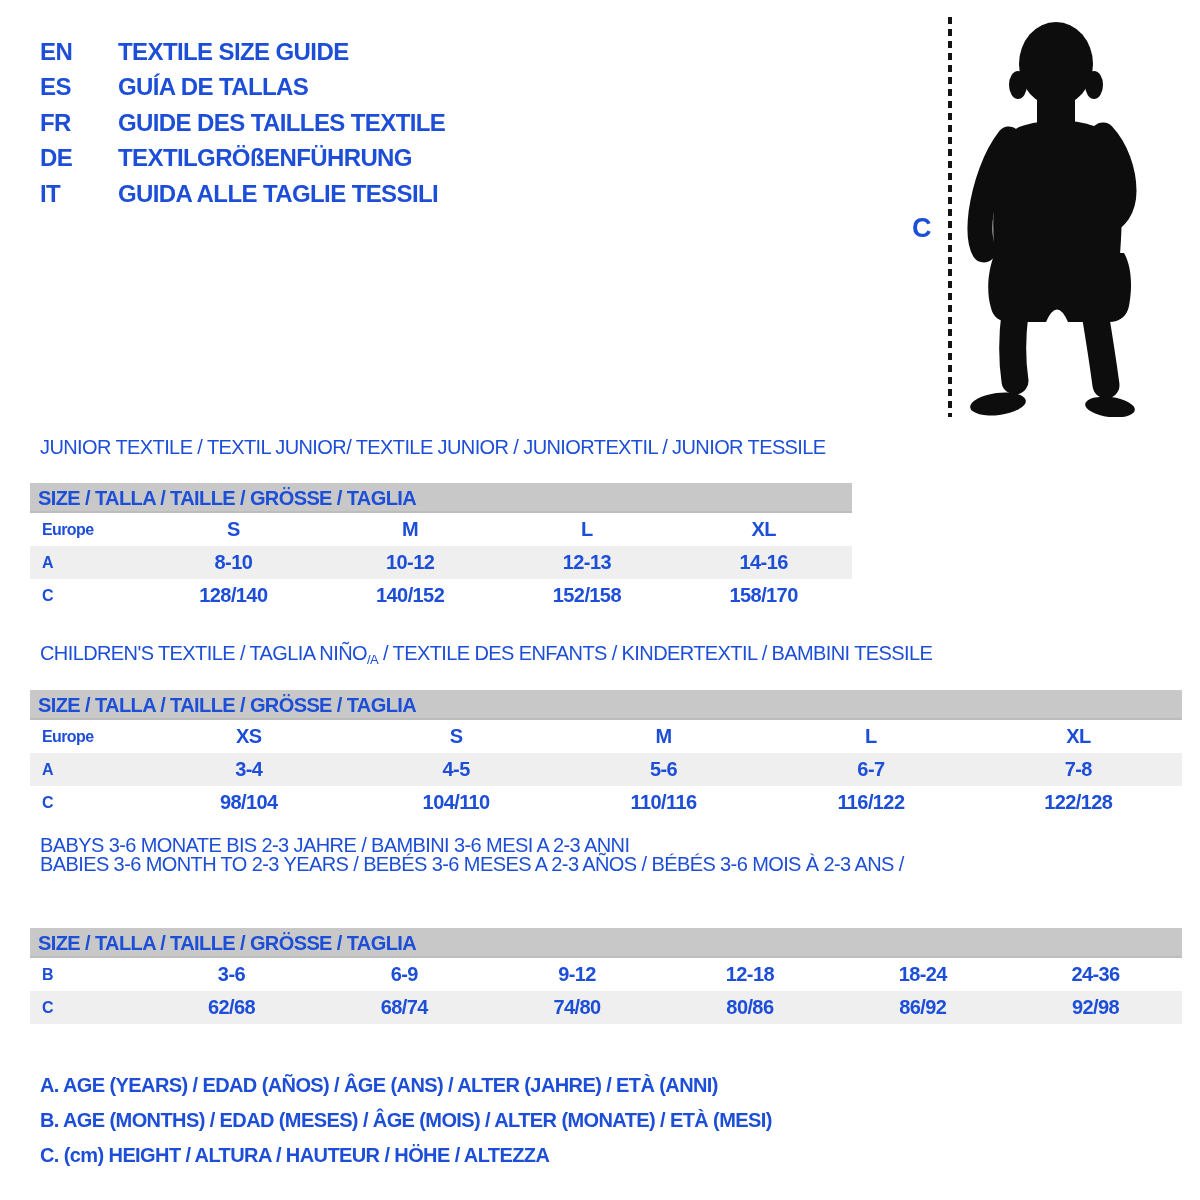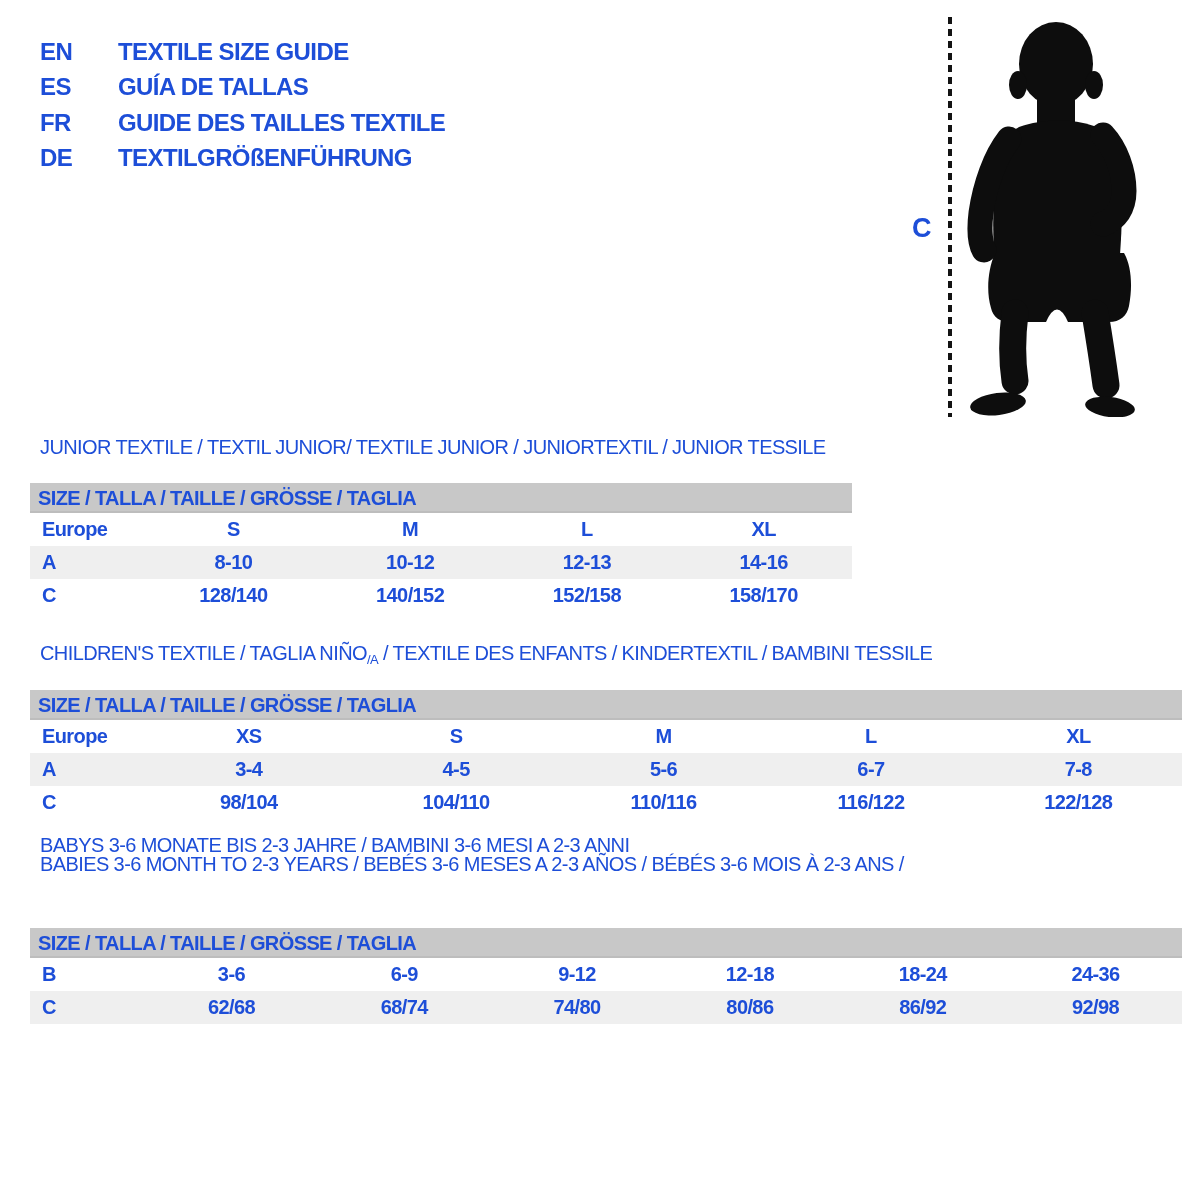--- a/index.html
+++ b/index.html
@@ -40,21 +40,21 @@
   .thead {
     height: 30px; line-height: 30px; background: #c8c8c8;
     border-bottom: 2px solid #bdbdbd;
     padding-left: 8px; box-sizing: border-box;
     font-weight: bold; font-size: 20px; letter-spacing: -0.6px;
   }
   .trow { display: flex; height: 33px; align-items: center; }
   .trow.alt { background: #efefef; }
   .tcell-label {
     width: 115px; padding-left: 12px; box-sizing: border-box;
-    font-weight: bold; font-size: 20px; letter-spacing: -0.6px;
+    font-weight: bold; font-size: 16px; letter-spacing: -0.6px;
   }
   .tcell {
     flex: 1; text-align: center;
     font-weight: bold; font-size: 20px; letter-spacing: -0.6px;
   }
   
   .legend { position: absolute; left: 40px; top: 1068px; }
   .legend-line {
     height: 35px; display: flex; align-items: center;
     font-weight: bold; font-size: 20px; letter-spacing: -0.6px; white-space: nowrap;
@@ -74,20 +74,24 @@
       <span class="lang-code">ES</span>
       <span class="lang-label">GUÍA DE TALLAS</span>
     </div>
     <div class="lang-row">
       <span class="lang-code">FR</span>
       <span class="lang-label">GUIDE DES TAILLES TEXTILE</span>
     </div>
     <div class="lang-row">
       <span class="lang-code">DE</span>
       <span class="lang-label">TEXTILGRÖßENFÜHRUNG</span>
+    </div>
+    <div class="lang-row">
+      <span class="lang-code">IT</span>
+      <span class="lang-label">GUIDA ALLE TAGLIE TESSILI</span>
     </div>
   </div>
 
   <div class="measure-label">C</div>
   <div class="dash-line"></div>
   <svg class="toddler" viewBox="0 0 180 402" xmlns="http://www.w3.org/2000/svg">
     <g fill="#0d0d0d" stroke="none">
       <ellipse cx="99" cy="49" rx="37" ry="42"></ellipse>
       <ellipse cx="61" cy="70" rx="9" ry="14"></ellipse>
       <ellipse cx="137" cy="70" rx="9" ry="14"></ellipse>
@@ -176,14 +180,19 @@
       <div class="tcell-label">C</div>
       <div class="tcell">62/68</div>
       <div class="tcell">68/74</div>
       <div class="tcell">74/80</div>
       <div class="tcell">80/86</div>
       <div class="tcell">86/92</div>
       <div class="tcell">92/98</div>
     </div>
   </div>
 
+  <div class="legend">
+    <div class="legend-line">A. AGE (YEARS) / EDAD (AÑOS) / ÂGE (ANS) / ALTER (JAHRE) / ETÀ (ANNI)</div>
+    <div class="legend-line">B. AGE (MONTHS) / EDAD (MESES) / ÂGE (MOIS) / ALTER (MONATE) / ETÀ (MESI)</div>
+    <div class="legend-line">C. (cm) HEIGHT / ALTURA / HAUTEUR / HÖHE / ALTEZZA</div>
+  </div>
 
 </div>
 
 </body></html>

